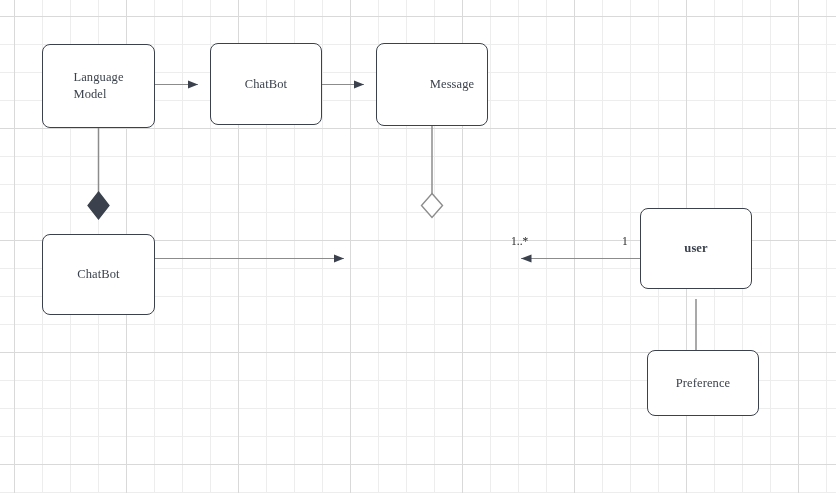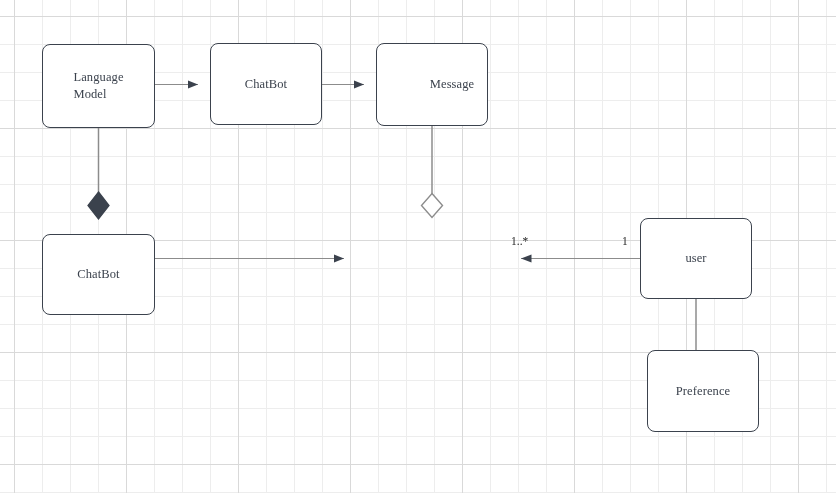--- a/index.html
+++ b/index.html
@@ -131,25 +131,25 @@
 
   <div class="node" style="left:376px; top:43px; width:112px; height:83px;padding-left:40px;">
     <span class="node-label">Message</span>
   </div>
 
   <div class="node" style="left:42px; top:218px; width:113px; height:81px;margin-top:16px;">
     <span class="node-label">ChatBot</span>
   </div>
 
 
-  <div class="node" style="left:640px; top:218px; width:112px; height:81px;">
+  <div class="node" style="left:640px; top:208px; width:112px; height:81px;font-weight:bold;">
     <span class="node-label">user</span>
   </div>
 
-  <div class="node" style="left:647px; top:350px; width:112px; height:82px;">
+  <div class="node" style="left:647px; top:350px; width:112px; height:66px;">
     <span class="node-label">Preference</span>
   </div>
 
   <span class="mult-label" style="left:511px; top:236px;">1..*</span>
 
   <span class="mult-label" style="left:622px; top:236px;">1</span>
 
 </div>
 
 </body></html>

